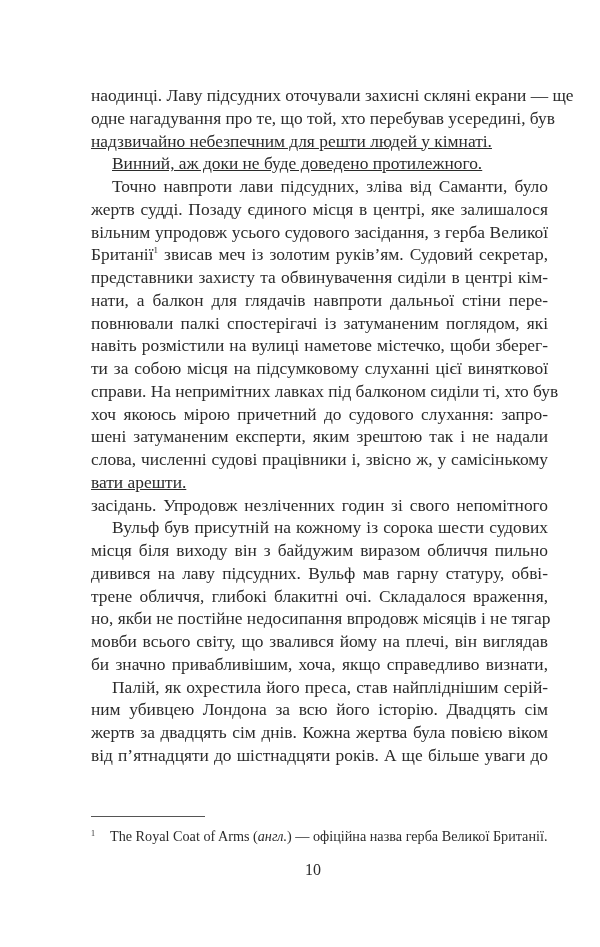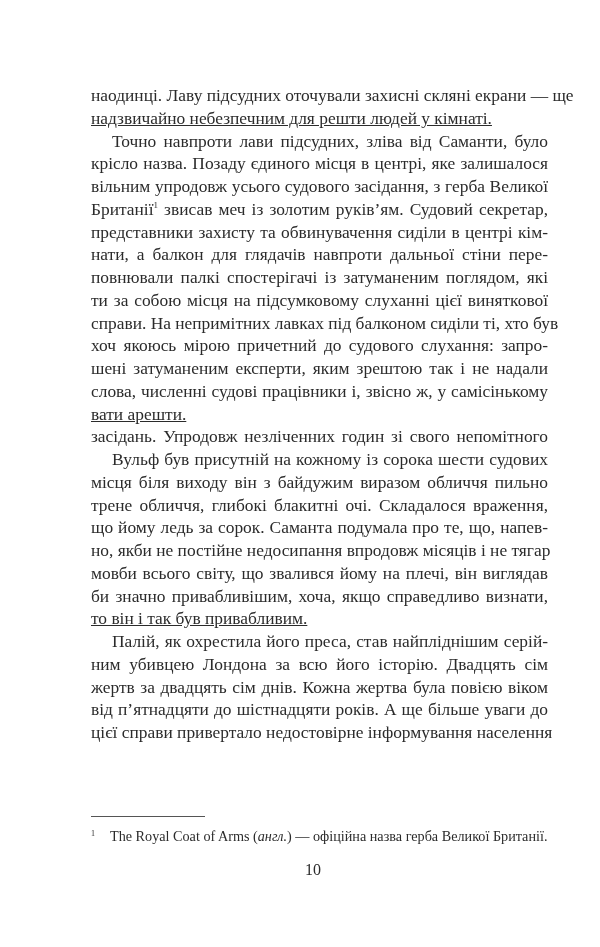--- a/index.html
+++ b/index.html
@@ -35,48 +35,49 @@
     font-family: "Liberation Serif", "DejaVu Serif", serif;
     font-size: 16px; color: #2b2b2b;
   }
 </style>
 </head>
 <body>
 
 <div class="page">
   <div class="text-block">
     <span class="line">наодинці. Лаву підсудних оточували захисні скляні екрани — ще</span>
+    <span class="line">одне нагадування про те, що той, хто перебував усередині, був</span>
     <span class="line last">надзвичайно небезпечним для решти людей у кімнаті.</span>
+    <span class="line indent last">Винний, аж доки не буде доведено протилежного.</span>
     <span class="line indent">Точно навпроти лави підсудних, зліва від Саманти, було</span>
-    <span class="line">крісло назва. Позаду єдиного місця в центрі, яке залишалося</span>
+    <span class="line">жертв судді. Позаду єдиного місця в центрі, яке залишалося</span>
     <span class="line">вільним упродовж усього судового засідання, з герба Великої</span>
     <span class="line"><span>Британії</span><sup class="fnref">1</sup><span> звисав меч із золотим руків’ям. Судовий секретар,</span></span>
     <span class="line">представники захисту та обвинувачення сиділи в центрі кім-</span>
     <span class="line">нати, а балкон для глядачів навпроти дальньої стіни пере-</span>
     <span class="line">повнювали палкі спостерігачі із затуманеним поглядом, які</span>
+    <span class="line">навіть розмістили на вулиці наметове містечко, щоби зберег-</span>
     <span class="line">ти за собою місця на підсумковому слуханні цієї виняткової</span>
     <span class="line">справи. На непримітних лавках під балконом сиділи ті, хто був</span>
     <span class="line">хоч якоюсь мірою причетний до судового слухання: запро-</span>
     <span class="line">шені затуманеним експерти, яким зрештою так і не надали</span>
     <span class="line">слова, численні судові працівники і, звісно ж, у самісінькому</span>
     <span class="line last">вати арешти.</span>
     <span class="line">засідань. Упродовж незліченних годин зі свого непомітного</span>
     <span class="line indent">Вульф був присутній на кожному із сорока шести судових</span>
     <span class="line">місця біля виходу він з байдужим виразом обличчя пильно</span>
+    <span class="line">дивився на лаву підсудних. Вульф мав гарну статуру, обві-</span>
     <span class="line">трене обличчя, глибокі блакитні очі. Складалося враження,</span>
-    <span class="line">що йому ледь за сорок. Саманта подумала про те, що, напев-</span>
     <span class="line">но, якби не постійне недосипання впродовж місяців і не тягар</span>
     <span class="line">мовби всього світу, що звалився йому на плечі, він виглядав</span>
     <span class="line">би значно привабливішим, хоча, якщо справедливо визнати,</span>
-    <span class="line last">то він і так був привабливим.</span>
     <span class="line indent">Палій, як охрестила його преса, став найпліднішим серій-</span>
     <span class="line">ним убивцею Лондона за всю його історію. Двадцять сім</span>
     <span class="line">жертв за двадцять сім днів. Кожна жертва була повією віком</span>
     <span class="line">від п’ятнадцяти до шістнадцяти років. А ще більше уваги до</span>
-    <span class="line">цієї справи привертало недостовірне інформування населення</span>
   </div>
 
   <div class="footnote-rule"></div>
 
   <div class="footnote">
     <span class="fnmark">1</span><span>The Royal Coat of Arms (</span><em>англ.</em><span>) — офіційна назва герба Великої Британії.</span>
   </div>
 
   <div class="page-number">10</div>
 </div>

